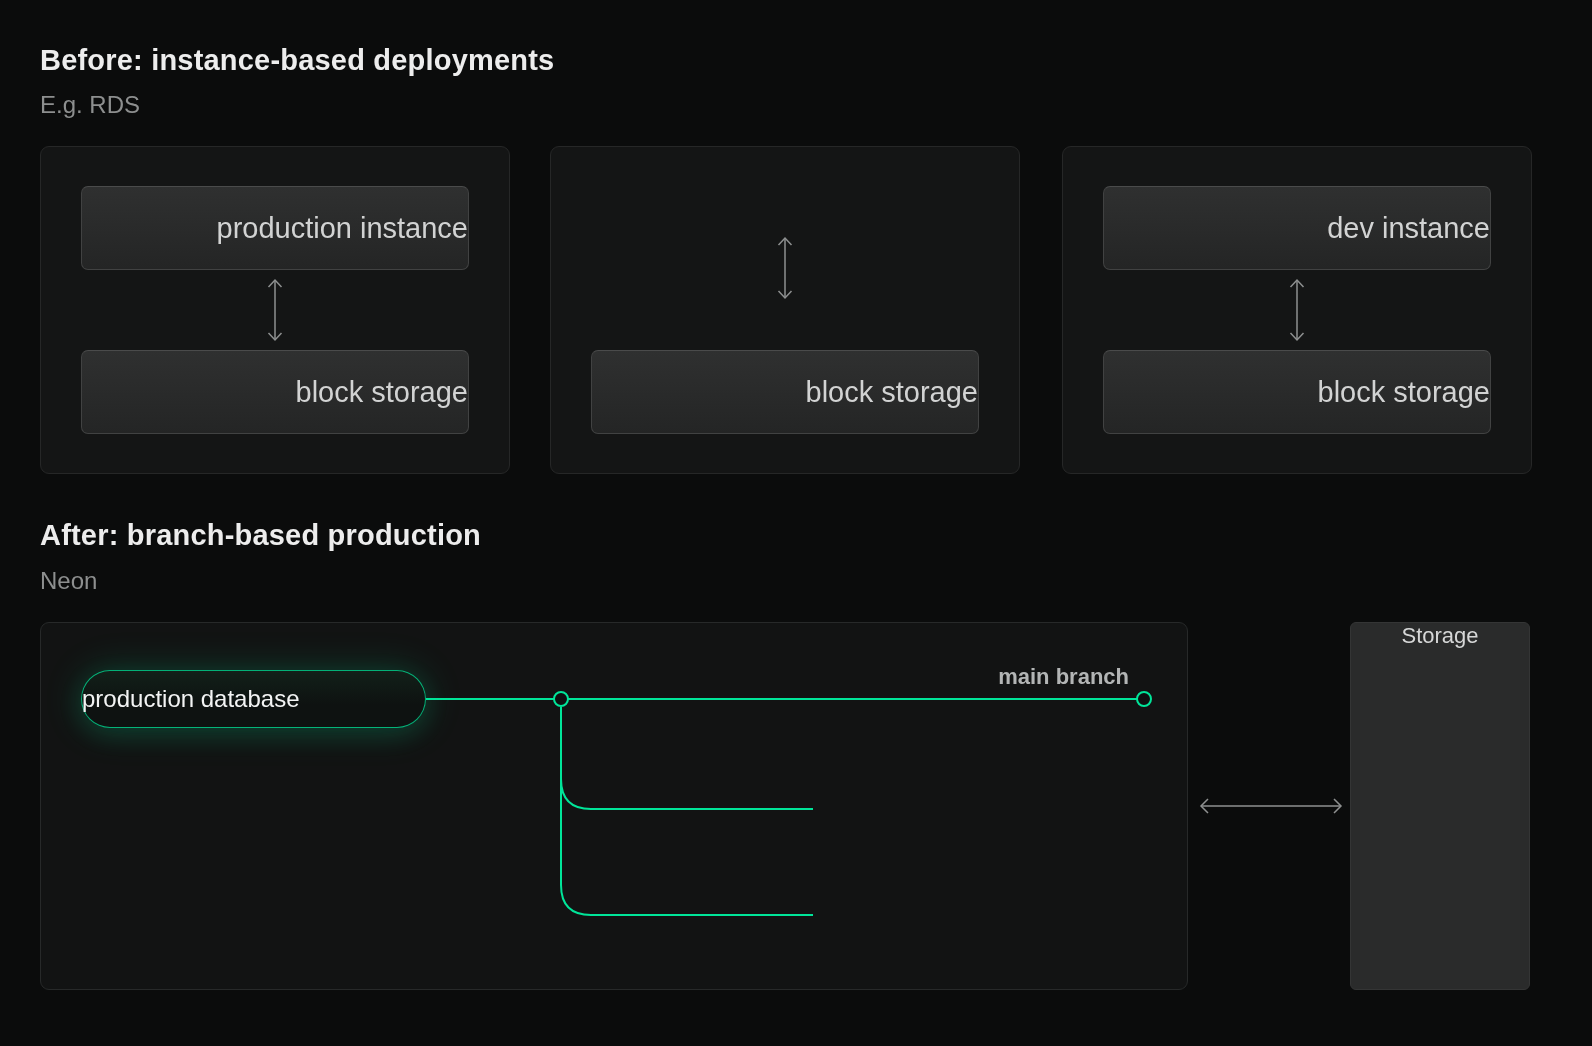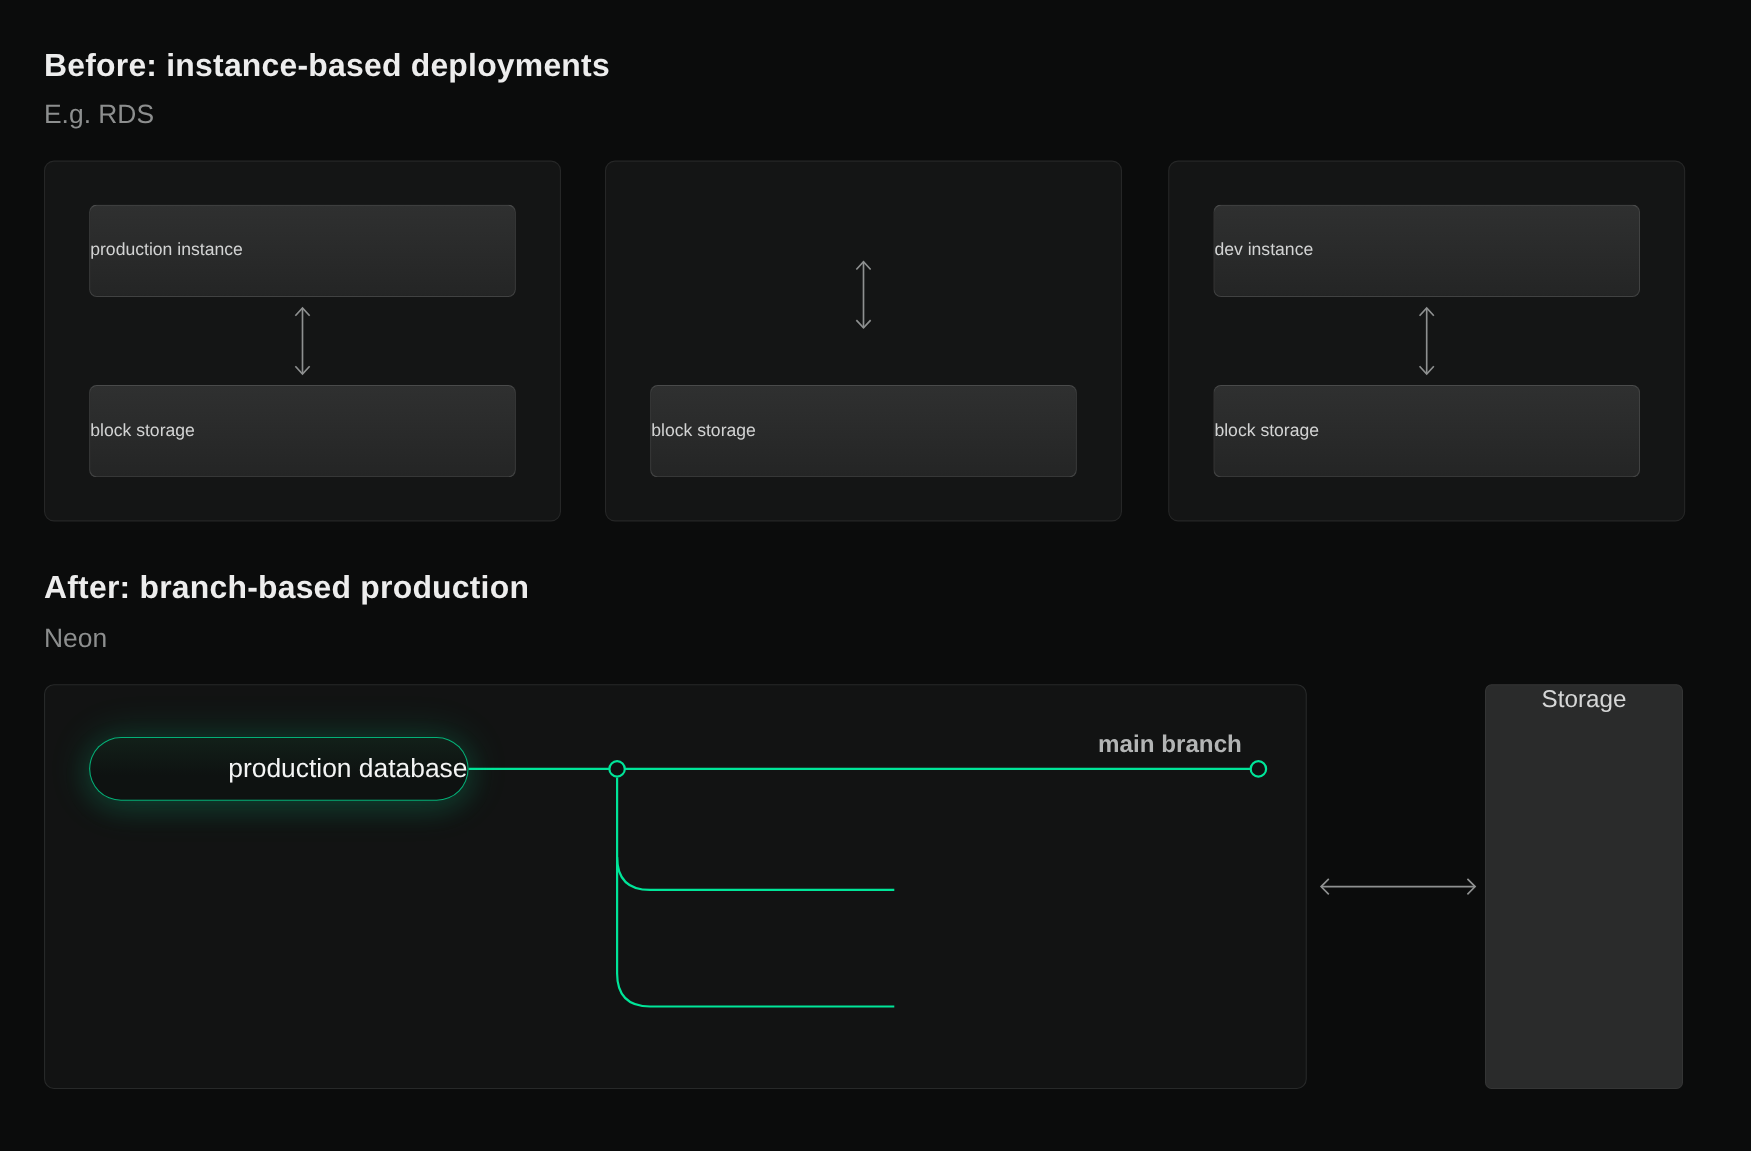--- a/index.html
+++ b/index.html
@@ -35,41 +35,41 @@
   }
   .card-1 { left: 40px; }
   .card-2 { left: 550px; }
   .card-3 { left: 1062px; }
 
   .node-box {
     height: 84px; width: 100%;
     border-radius: 7px;
     background: linear-gradient(180deg, #2f3030 0%, #242525 100%);
     border: 1px solid #414242; border-top-color: #4a4b4b;
-    display: flex; align-items: center; justify-content: flex-start;
-    font-size: 16px; color: #d2d3d3;
+    display: flex; align-items: center; justify-content: flex-end;
+    font-size: 29px; color: #d2d3d3;
   }
   .arrow-wrap {
     flex: 1; display: flex; align-items: center; justify-content: center;
   }
 
   
   .after-panel {
     position: absolute; left: 40px; top: 622px; width: 1148px; height: 368px;
     background: #121313; border: 1px solid #272929; border-radius: 9px;
   }
   .branch-svg { position: absolute; left: 0; top: 0; pointer-events: none; }
 
   .prod-pill {
     position: absolute; left: 40px; top: 47px; width: 345px; height: 58px;
     border-radius: 999px;
     background: linear-gradient(180deg, #122019 0%, #0e1211 60%);
     border: 1px solid rgba(0,229,153,0.75);
     box-shadow: 0 0 38px 2px rgba(0,229,153,0.16), 0 6px 26px rgba(0,229,153,0.12);
-    display: flex; align-items: center; justify-content: flex-end;
+    display: flex; align-items: center; justify-content: flex-start;
     font-size: 24px; color: #f3f4f4;
   }
 
   .main-branch-label {
     position: absolute; right: 58px; top: 41px;
     font-size: 22px; color: #b3b5b5; font-weight: bold;
   }
 
   .branch-pill {
     position: absolute; left: 772px; width: 166px; height: 64px;

